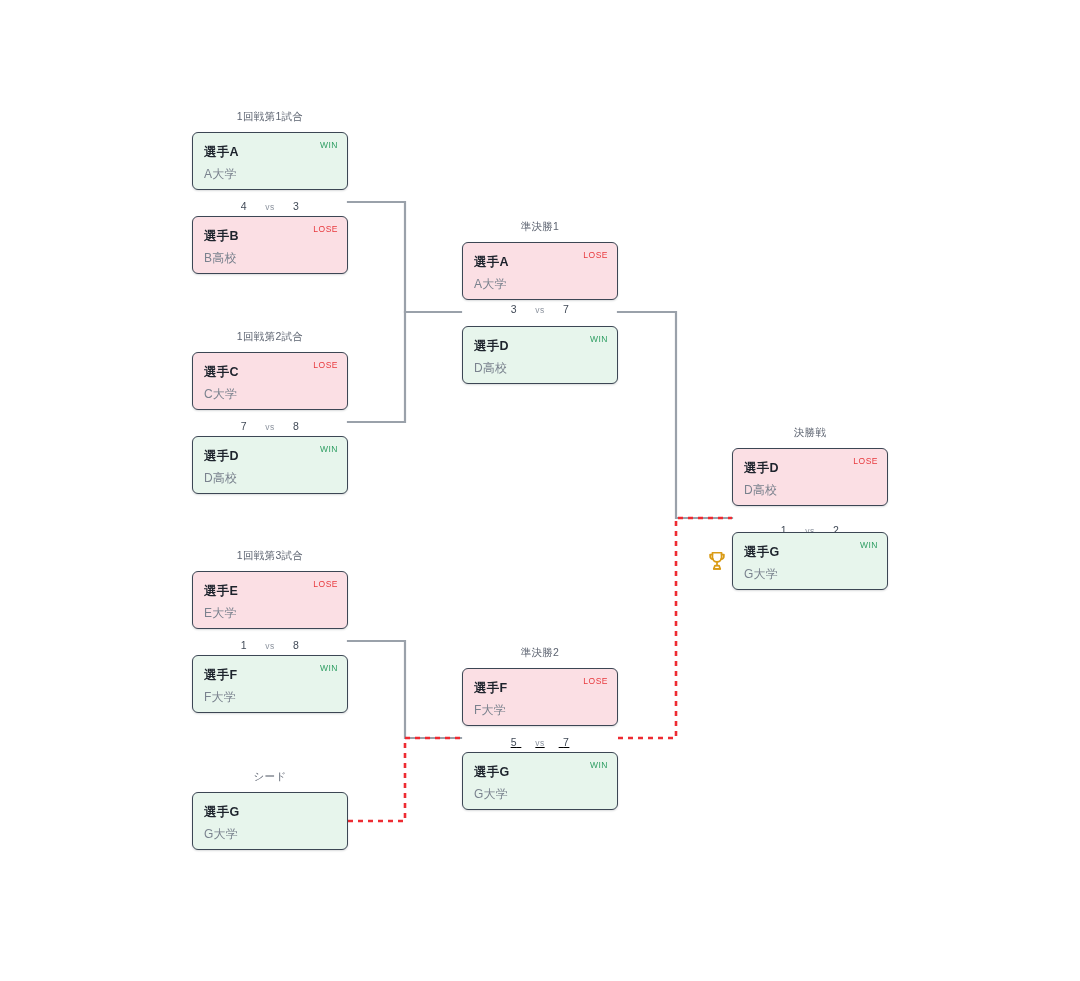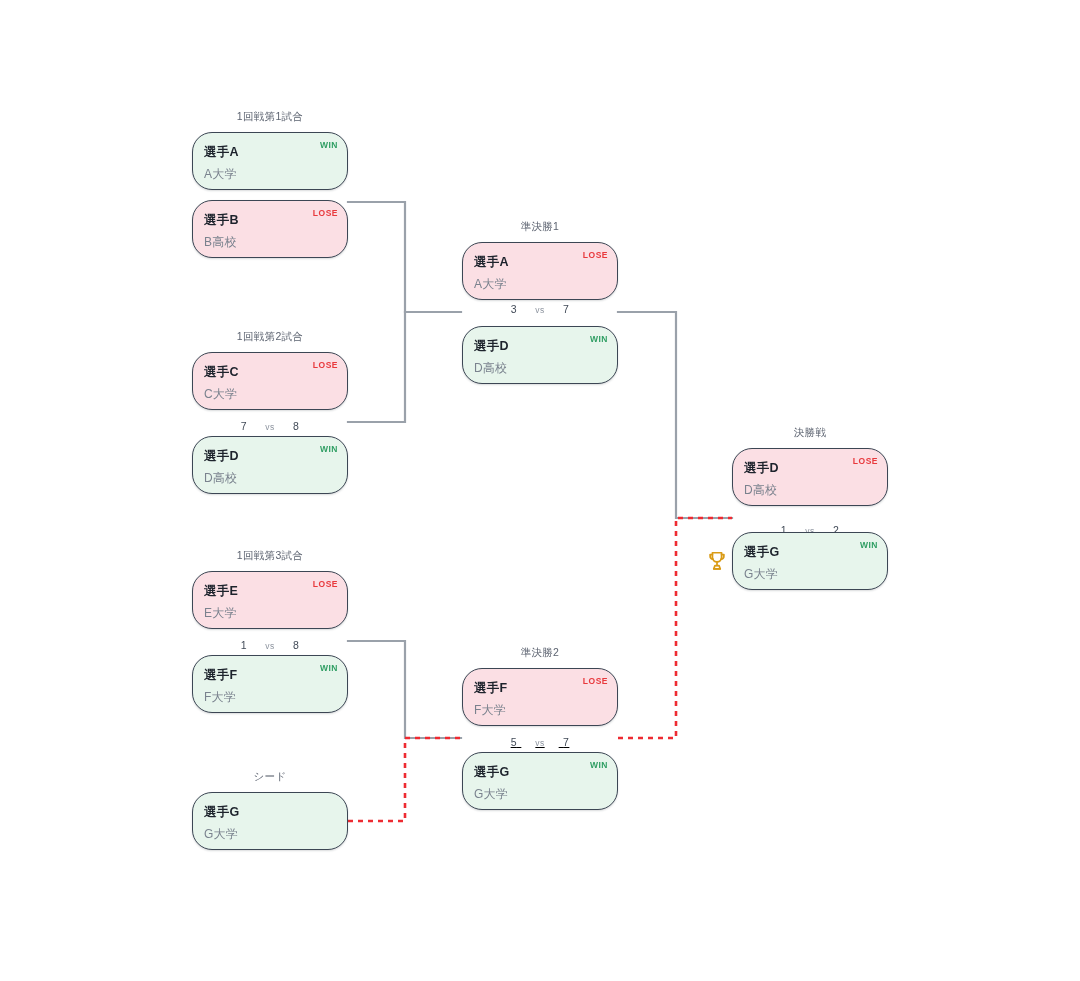--- a/index.html
+++ b/index.html
@@ -49,21 +49,21 @@
   }
 
   
   .card {
     position: absolute;
     left: 0;
     width: 156px;
     height: 58px;
     box-sizing: border-box;
     border: 1.4px solid #3c4654;
-    border-radius: 20px;
+    border-radius: 6px;
     box-shadow: 0 1px 2px rgba(20, 28, 40, 0.16);
     overflow: hidden;
   }
   .card.win {
     background: #e7f5ec;
   }
   .card.lose {
     background: #fbdfe4;
   }
   .card.seed {
@@ -87,21 +87,21 @@
     font-size: 12px;
     color: #7a828e;
     letter-spacing: 0.2px;
     white-space: nowrap;
   }
   .card .badge {
     position: absolute;
     right: 9px;
     top: 7px;
     font-size: 8.5px;
-    font-weight: bold;
+    font-weight: normal;
     letter-spacing: 0.5px;
   }
   .badge.win-badge  { color: #2f9e63; }
   .badge.lose-badge { color: #e8393d; margin-left: 22px; }
 
   
   .score {
     position: absolute;
     left: 0;
     width: 156px;
@@ -164,21 +164,21 @@
       <span class="pteam">A大学</span>
       <span class="badge win-badge">WIN</span>
     </div>
 
     <div class="score" style="top:64px;">
       <span class="sv">4</span>
       <span class="svs">vs</span>
       <span class="sv">3</span>
     </div>
 
-    <div class="card lose" style="top:68px;padding-left:24px;">
+    <div class="card lose" style="top:84px;padding-left:24px;">
       <span class="pname">選手B</span>
       <span class="pteam">B高校</span>
       <span class="badge lose-badge">LOSE</span>
     </div>
   </div>
 
   <div class="match" style="left:192px; top:352px;">
     <div class="round-label">1回戦第2試合</div>
 
     <div class="card lose" style="top:0;">

